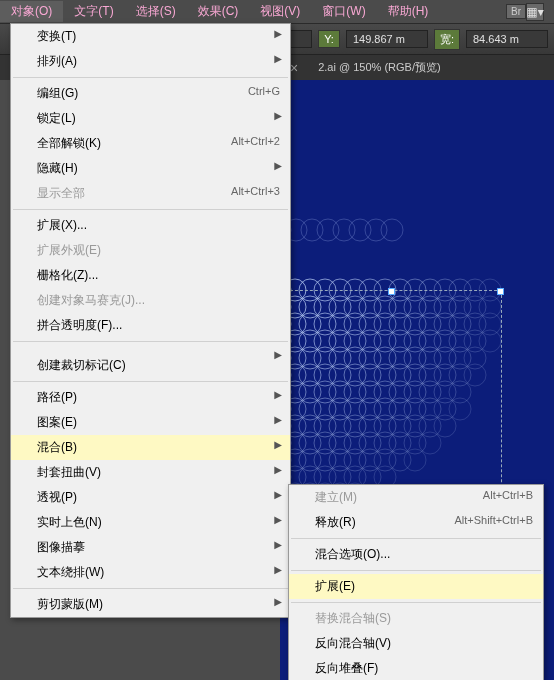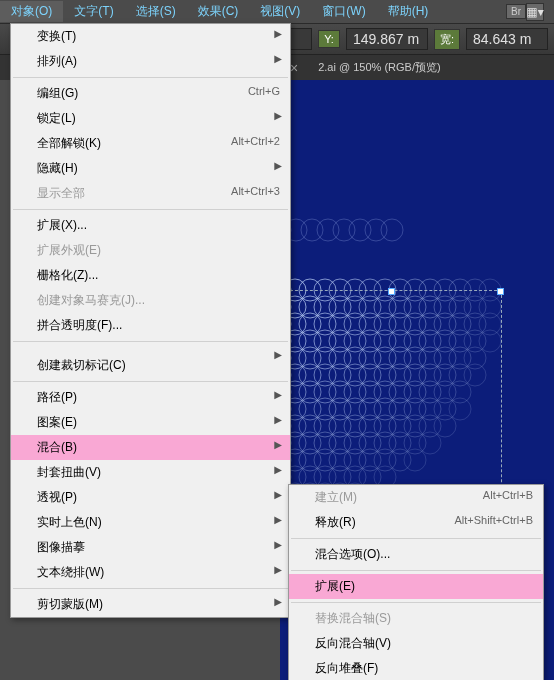--- a/index.html
+++ b/index.html
@@ -1,34 +1,34 @@
 <!DOCTYPE html>
 <html><head>
 <meta charset="utf-8">
 <style>
 body{margin:0;font-family:"Microsoft YaHei",sans-serif;font-size:12px;background:#4b4b4b;color:#e0e0e0;width:554px;height:680px;overflow:hidden;position:relative}
 .menubar{height:23px;background:#4b4b4b;display:flex;align-items:center;border-bottom:1px solid #2a2a2a}
-.menubar-item{padding:2px 11px;cursor:pointer;color:#7dd3fc}
+.menubar-item{padding:2px 11px;cursor:pointer;color:#f9a8d4}
 .menubar-item.active{background:#5d5d5d}
 .menubar-right{margin-left:auto;display:flex;align-items:center;gap:0;padding-right:10px}
 .br-box{background:#6a6a6a;border:1px solid #333;padding:1px 4px;font-size:10px;color:#ccc}
 .grid-icon{width:16px;height:16px;border:1px solid #333;background:#6a6a6a;display:flex;align-items:center;justify-content:center}
 .toolbar{height:30px;background:linear-gradient(#494949,#383838);border-bottom:1px solid #222;display:flex;align-items:center;gap:6px;padding:0 6px;font-size:11px}
 .toolbar .field-label{background:#5c7a3a;color:#fff;padding:2px 5px;border:1px solid #333;font-size:11px}
-.toolbar .field-val{background:#393939;border:1px solid #222;padding:2px 6px;min-width:68px;color:#e0e0e0;font-size:14px}
+.toolbar .field-val{background:#393939;border:1px solid #222;padding:2px 6px;min-width:68px;color:#e0e0e0;font-size:11px}
 .tabbar{height:25px;background:#333;display:flex;align-items:center;padding-left:290px}
 .tab-close{color:#aaa;margin-right:10px;font-size:14px}
 .tab{color:#ccc;padding:4px 10px;font-size:11px}
 .canvas{position:absolute;left:280px;top:80px;right:0;bottom:0;background:#0c1d7a}
 .sel-box{position:absolute;left:0;top:210px;width:220px;height:260px;border:1px dashed #9ab}
 .sel-handle{position:absolute;width:5px;height:5px;background:#fff;border:1px solid #5af}
 .circles{position:absolute;left:0px;top:130px;width:240px;height:380px}
 .dropdown{position:absolute;left:10px;top:23px;width:279px;background:#f0f0f0;color:#000;border:1px solid #999;box-shadow:2px 2px 6px rgba(0,0,0,0.4);z-index:10}
 .menu-item{display:flex;align-items:flex-start;padding:4px 10px 4px 26px;cursor:pointer;font-size:12px;position:relative}
-.menu-item.active{background:#f9a8d4}
+.menu-item.active{background:#fef9c3}
 .menu-item.disabled{color:#999}
 .menu-sep{height:1px;background:#d0d0d0;margin:3px 2px}
 .menu-label{flex:1}
 .menu-shortcut{color:#666;font-size:11px;margin-left:20px}
 .menu-arrow{position:absolute;right:8px;font-size:10px;color:#555}
 .submenu{position:absolute;left:288px;top:484px;width:254px;background:#f0f0f0;color:#000;border:1px solid #999;box-shadow:2px 2px 6px rgba(0,0,0,0.4);z-index:11}
 </style>
 </head>
 <body>
 

